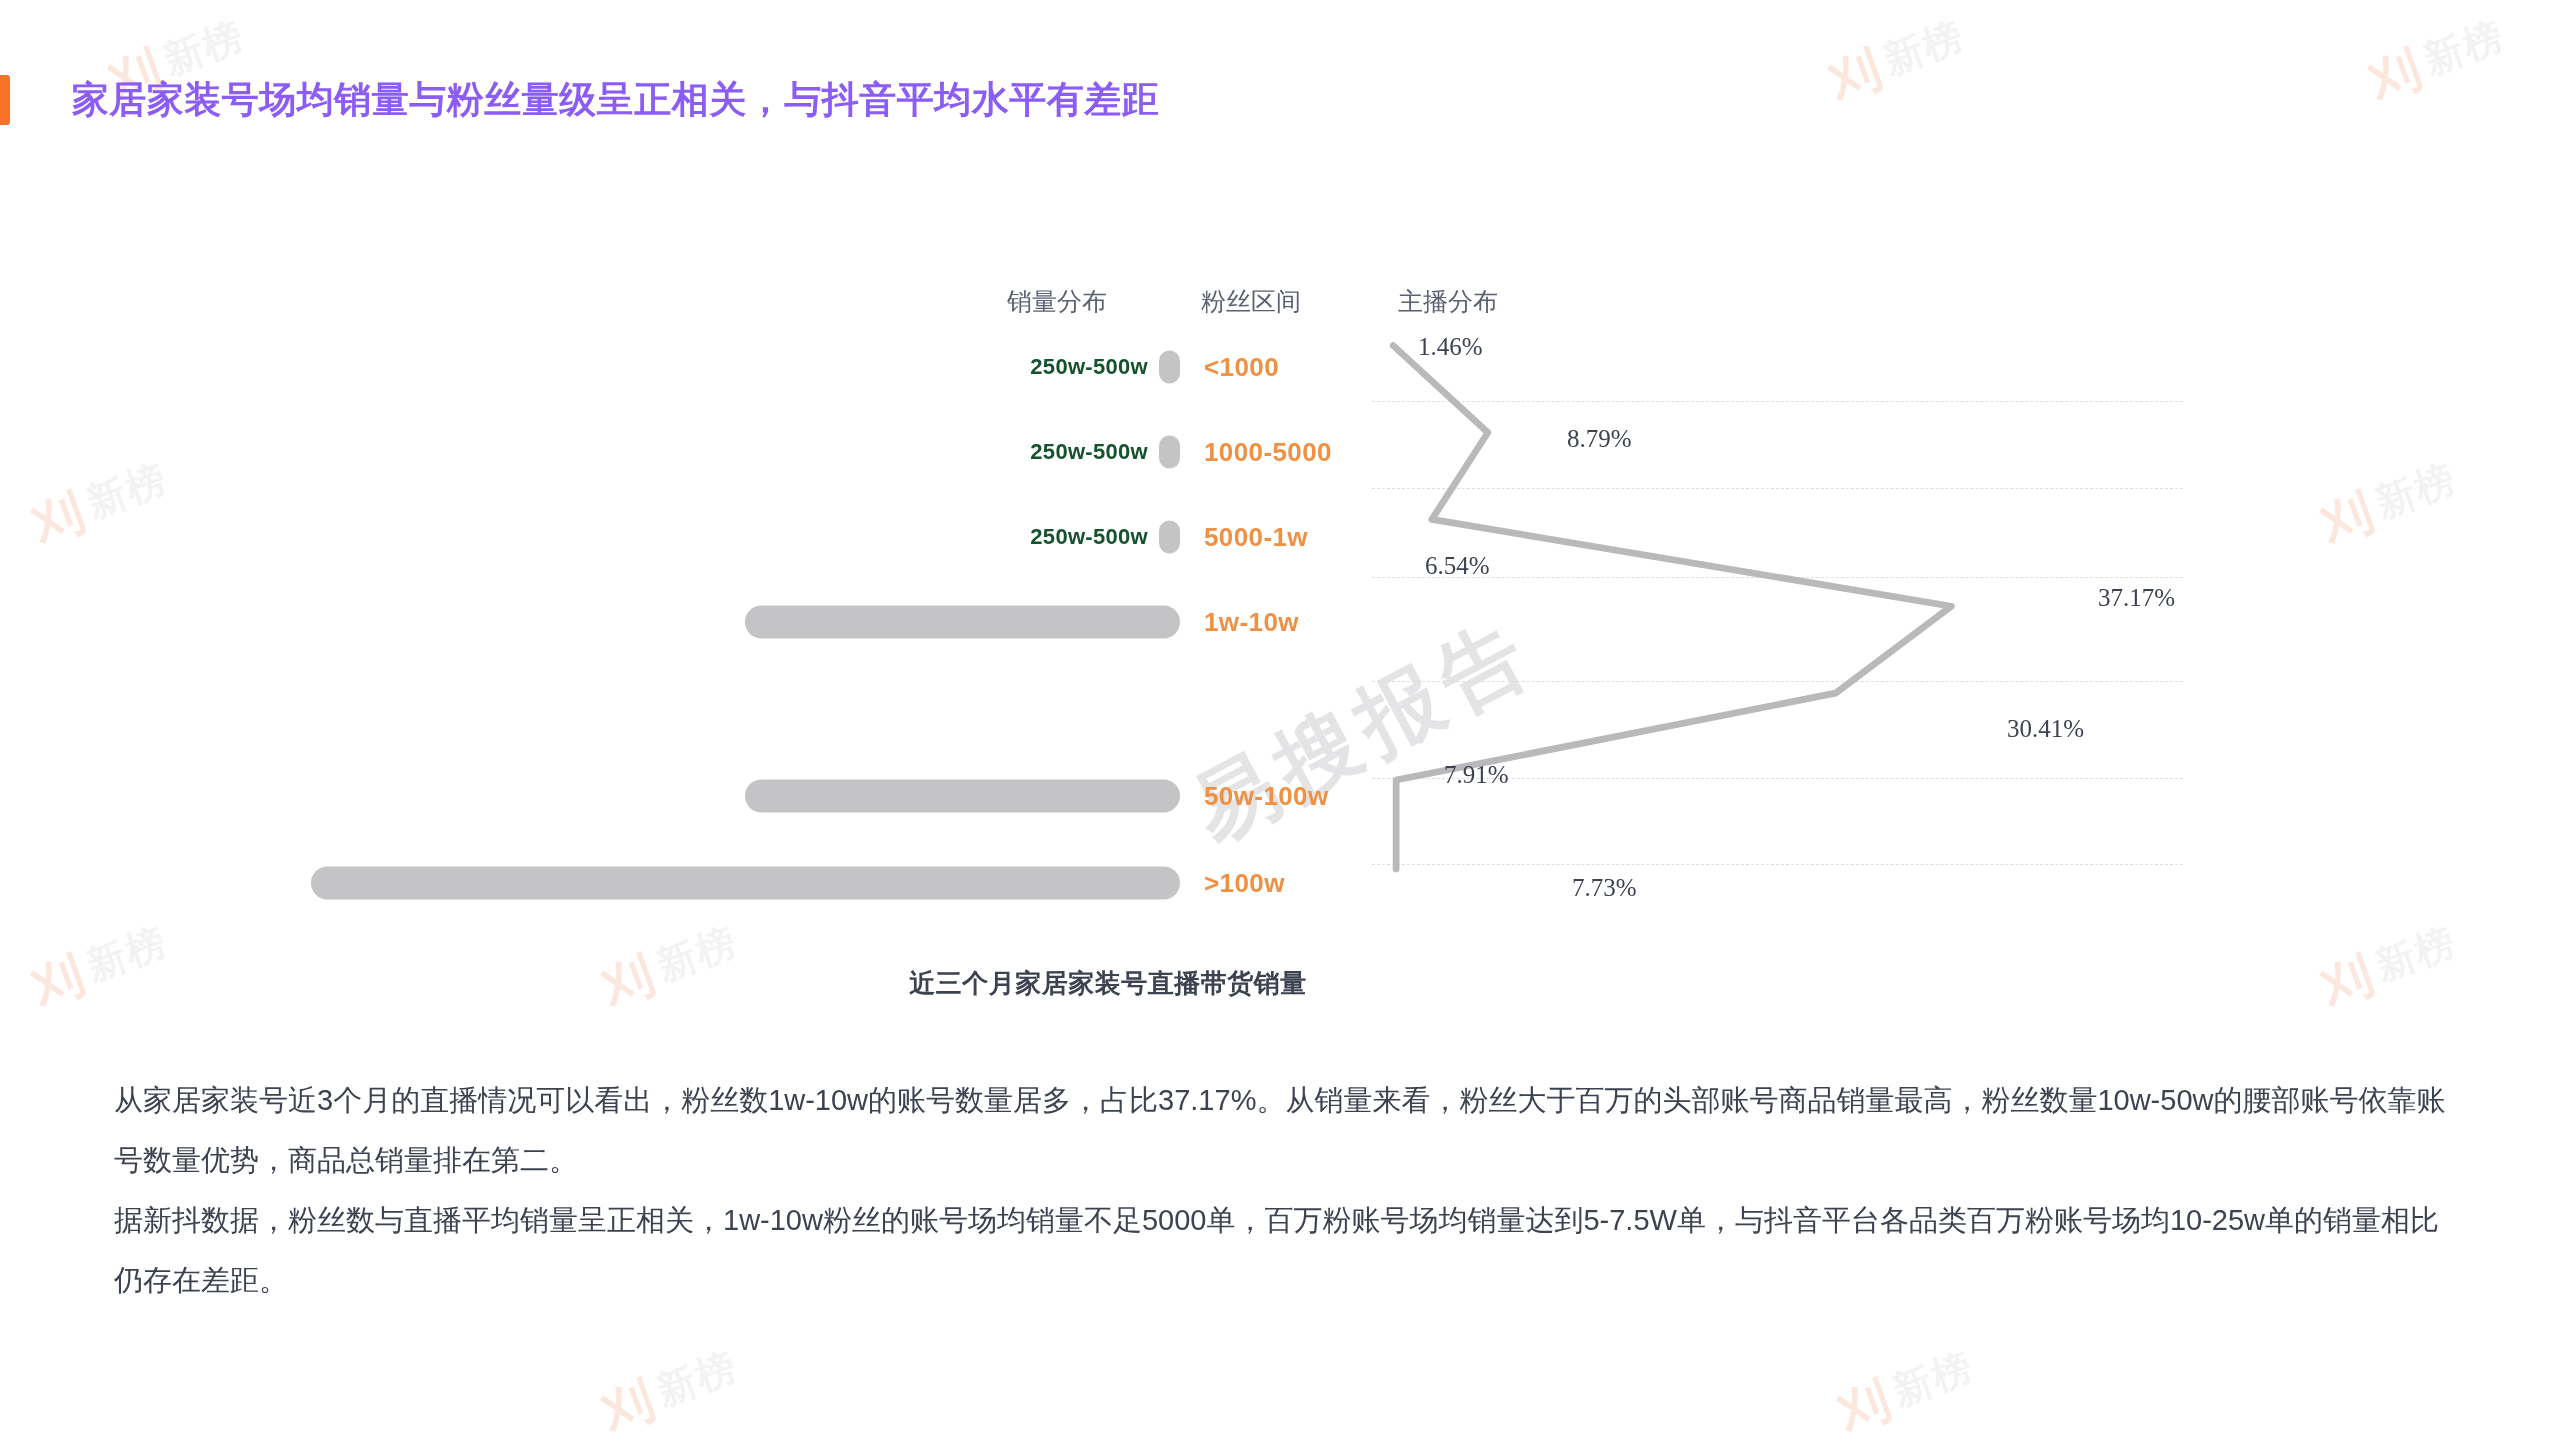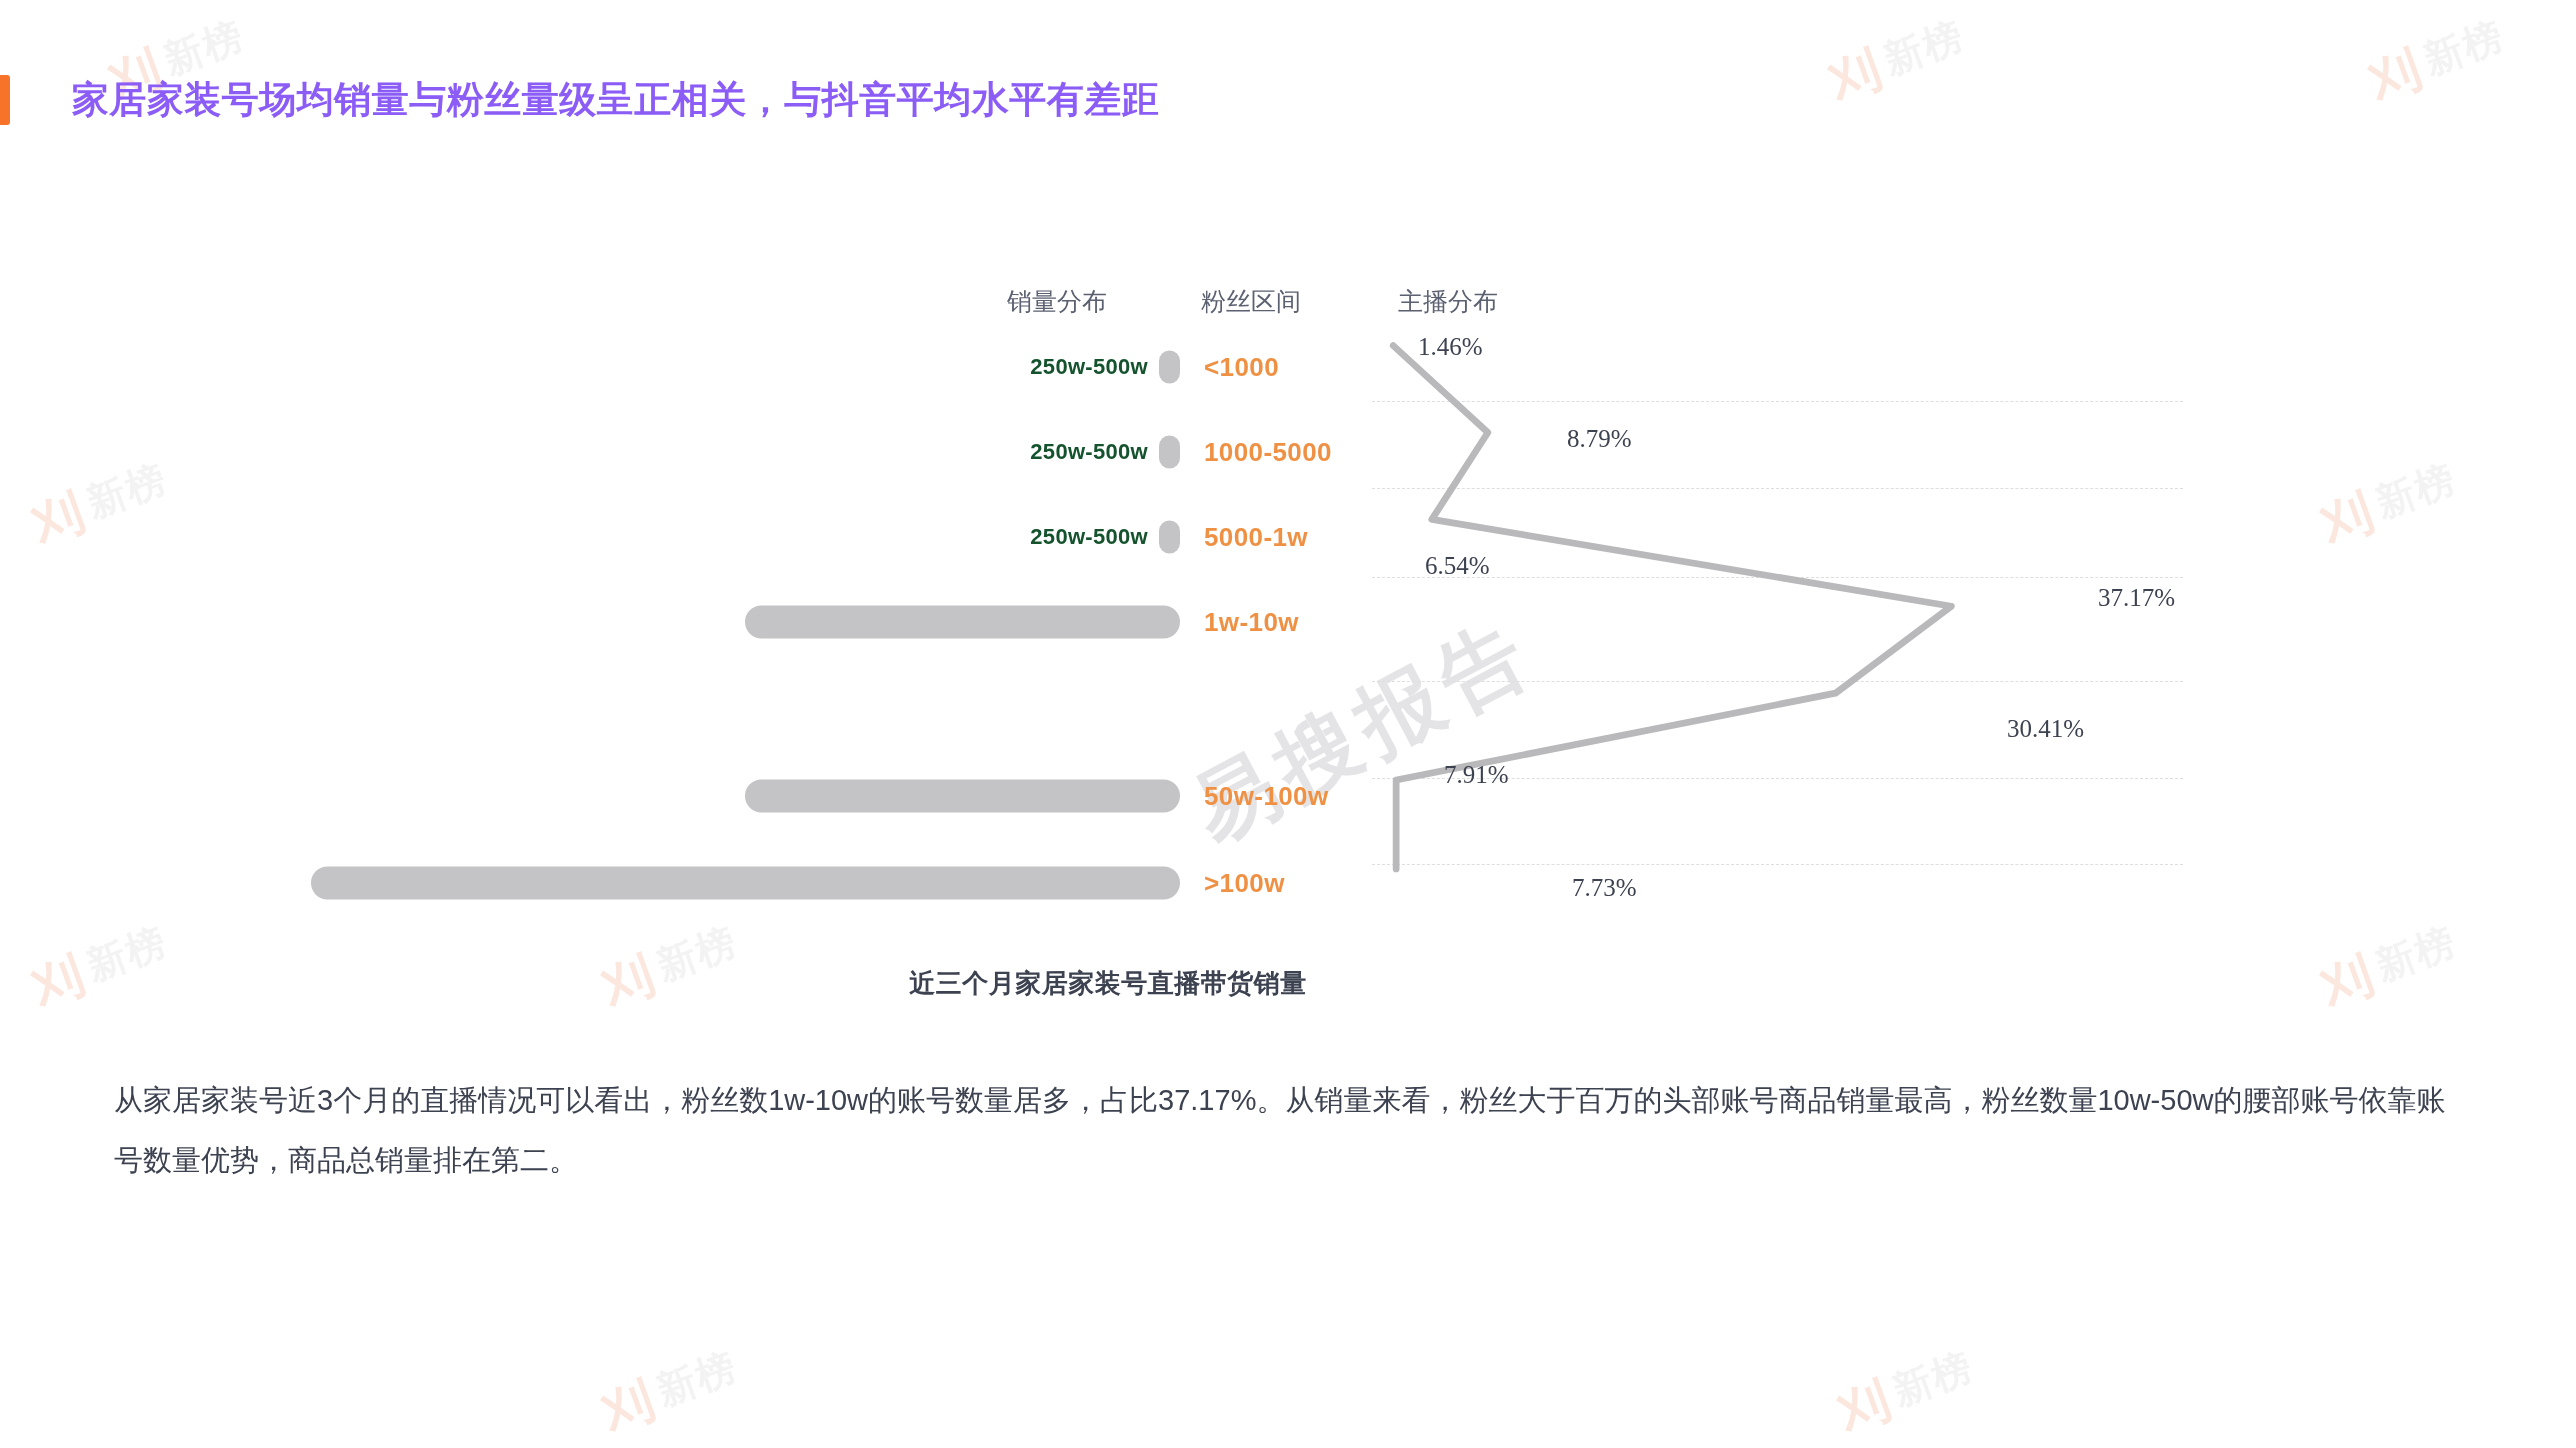--- a/index.html
+++ b/index.html
@@ -278,14 +278,15 @@
   <div class="pct" style="left:2098px; top:584px;">37.17%</div>
   <div class="pct" style="left:2007px; top:715px;">30.41%</div>
   <div class="pct" style="left:1444px; top:761px;">7.91%</div>
   <div class="pct" style="left:1572px; top:874px;">7.73%</div>
 </div>
 
 <div class="chart-caption">近三个月家居家装号直播带货销量</div>
 
 <div class="body-copy">
   <p>从家居家装号近3个月的直播情况可以看出，粉丝数1w-10w的账号数量居多，占比37.17%。从销量来看，粉丝大于百万的头部账号商品销量最高，粉丝数量10w-50w的腰部账号依靠账号数量优势，商品总销量排在第二。</p>
+  <p>据新抖数据，粉丝数与直播平均销量呈正相关，1w-10w粉丝的账号场均销量不足5000单，百万粉账号场均销量达到5-7.5W单，与抖音平台各品类百万粉账号场均10-25w单的销量相比仍存在差距。</p>
 </div>
 
 
 </body></html>

